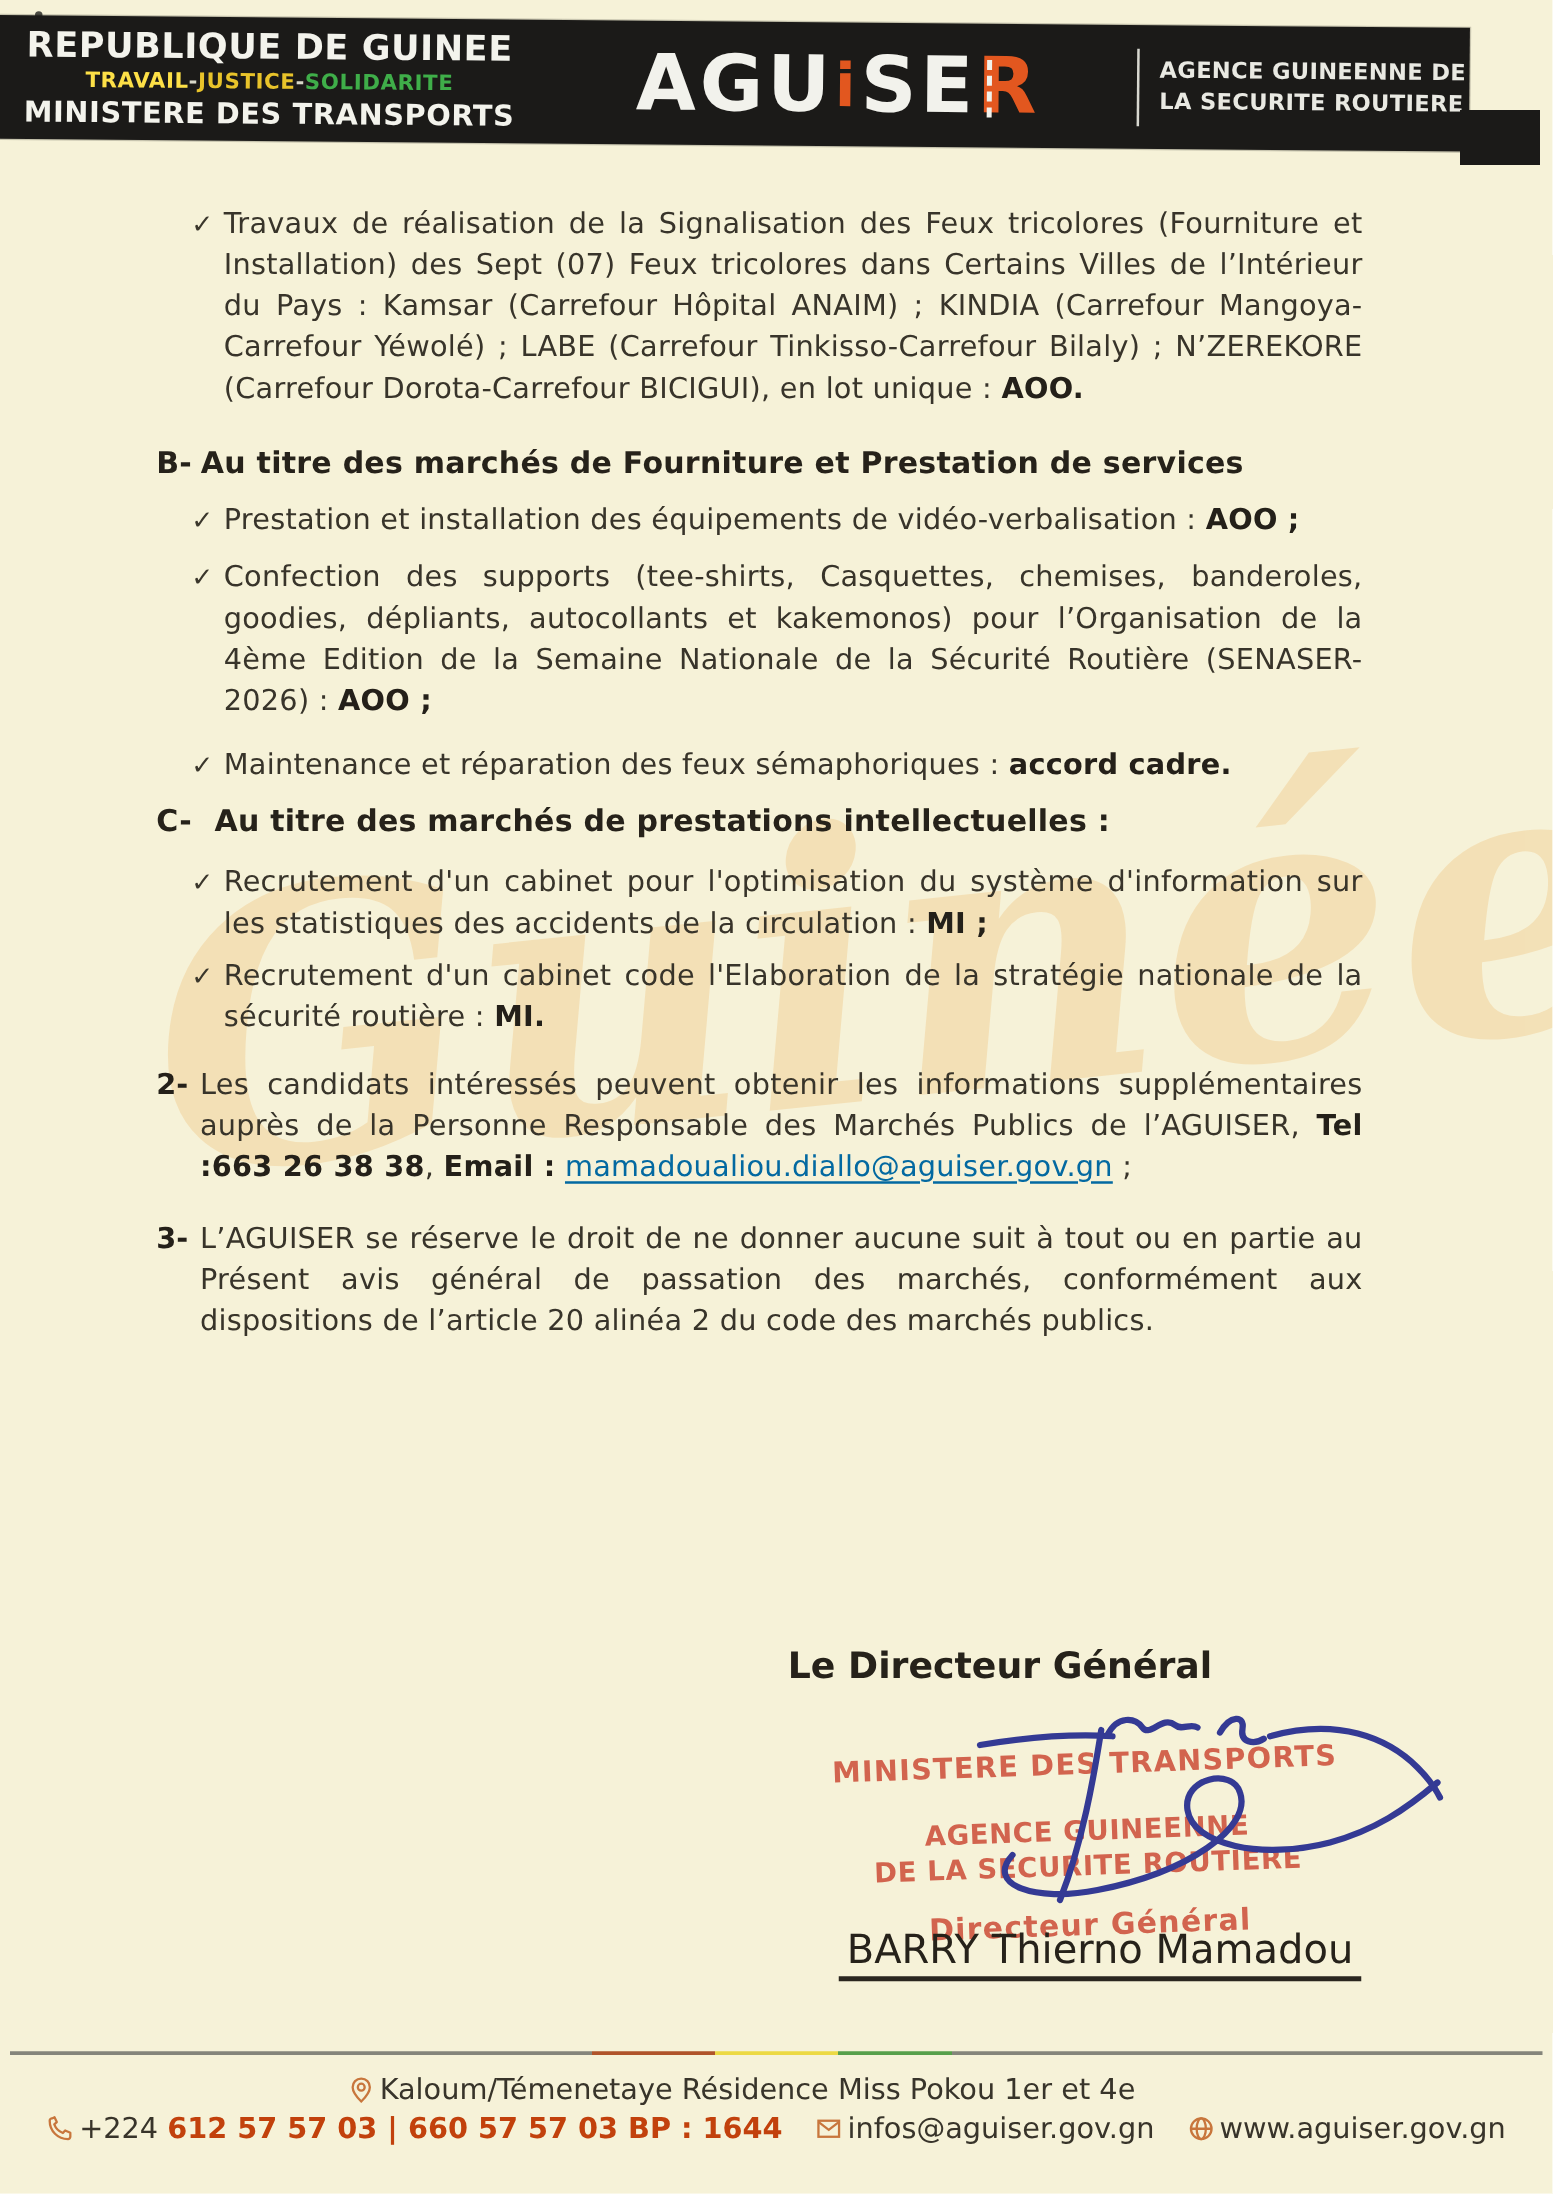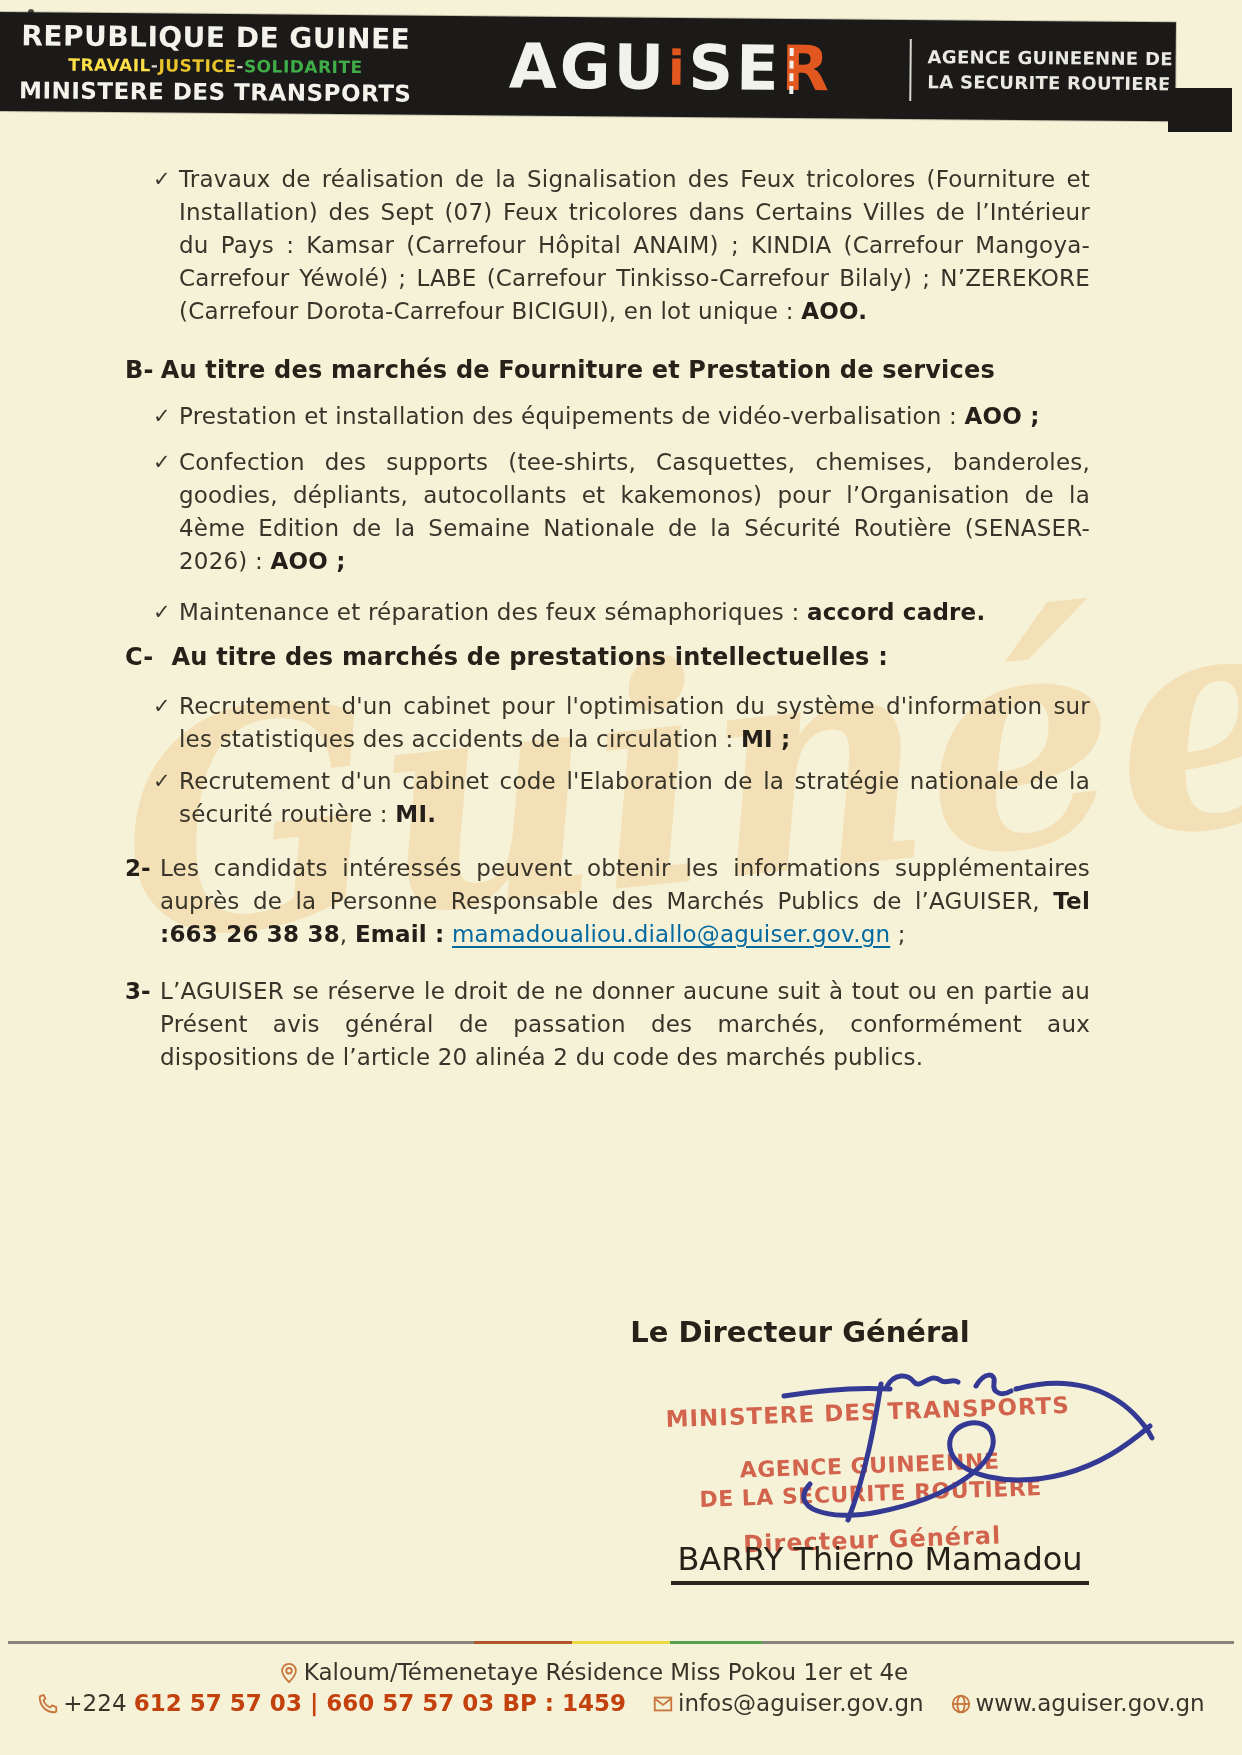--- a/index.html
+++ b/index.html
@@ -227,21 +227,21 @@
   <div class="footer-row f1">
     <svg class="f-icon" width="22" height="22" viewBox="0 0 24 24">
       <path d="M12 2 C7.6 2 4.5 5.4 4.5 9.5 c0 5 7.5 12.5 7.5 12.5 s7.5-7.5 7.5-12.5 C19.5 5.4 16.4 2 12 2 z" fill="none" stroke="#c8763c" stroke-width="2"></path>
       <circle cx="12" cy="9.5" r="3" fill="none" stroke="#c8763c" stroke-width="2"></circle>
     </svg><span>Kaloum/Témenetaye Résidence Miss Pokou 1er et 4e</span>
   </div>
 
   <div class="footer-row f2">
     <svg class="f-icon" width="22" height="22" viewBox="0 0 24 24">
       <path d="M5 3 C4 3 3 4 3 5 c0 9 7 16 16 16 1 0 2-1 2-2 v-3.5 l-4.5-2 -2 2.2 c-3.2-1.2-6.3-4.3-7.5-7.5 l2.2-2 -2-4.2 z" fill="none" stroke="#c8763c" stroke-width="2" stroke-linejoin="round"></path>
-    </svg><span>+224 </span><span class="fb">612 57 57 03</span><span class="fb"> | </span><span class="fb">660 57 57 03</span><span class="fb"> BP : 1459</span><span class="fgap"></span><svg class="f-icon" width="22" height="22" viewBox="0 0 24 24">
+    </svg><span>+224 </span><span class="fb">612 57 57 03</span><span class="fb"> | </span><span class="fb">660 57 57 03</span><span class="fb"> BP : 1644</span><span class="fgap"></span><svg class="f-icon" width="22" height="22" viewBox="0 0 24 24">
       <rect x="3" y="5" width="18" height="14" fill="none" stroke="#c8763c" stroke-width="2"></rect>
       <path d="M3 6 l9 7 9-7" fill="none" stroke="#c8763c" stroke-width="2"></path>
     </svg><span>infos@aguiser.gov.gn</span><span class="fgap"></span><svg class="f-icon" width="22" height="22" viewBox="0 0 24 24">
       <circle cx="12" cy="12" r="9" fill="none" stroke="#c8763c" stroke-width="2"></circle>
       <ellipse cx="12" cy="12" rx="4" ry="9" fill="none" stroke="#c8763c" stroke-width="2"></ellipse>
       <path d="M3 12 h18" stroke="#c8763c" stroke-width="2"></path>
     </svg><span>www.aguiser.gov.gn</span>
   </div>
 
 </div>

